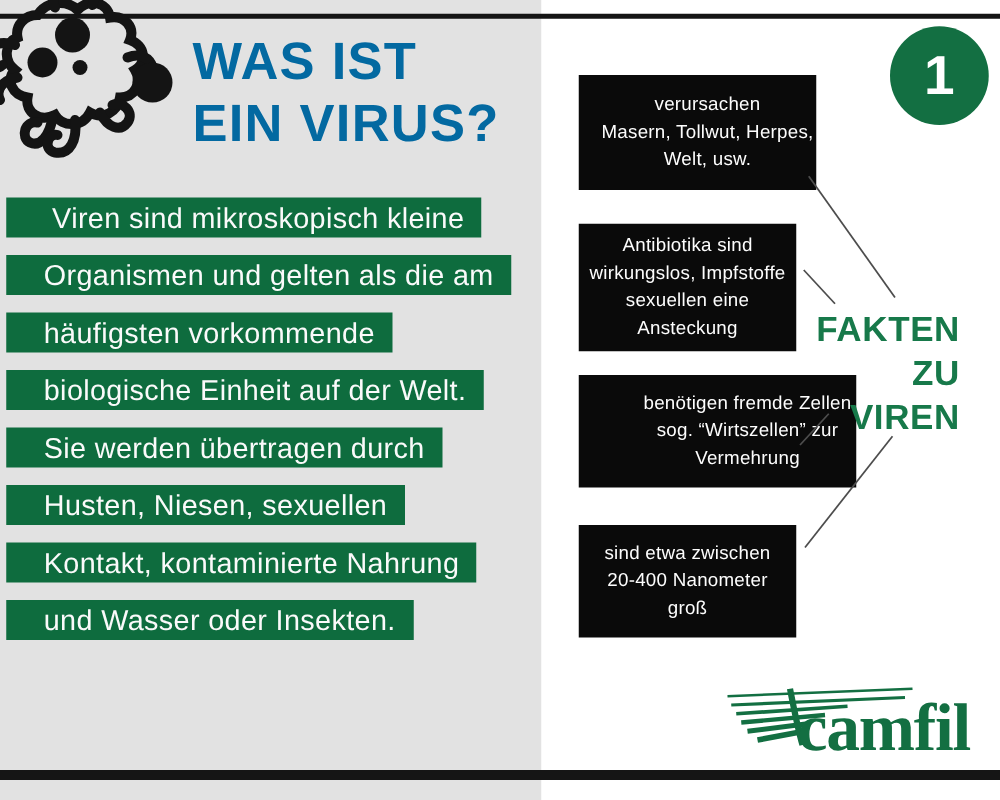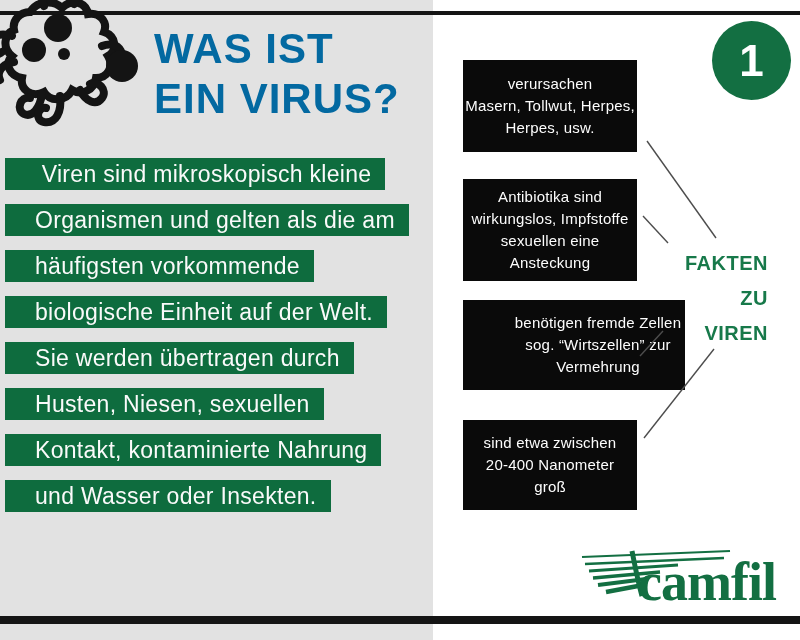--- a/index.html
+++ b/index.html
@@ -30,28 +30,28 @@
     display:table; background:#0e6c3e; color:#fafafa;
     font-size:23px; height:32px; line-height:32px;
     padding:0 14px 0 30px; margin-bottom:14px;
     white-space:pre; letter-spacing:0.3px;
   }
   .fact-box {
     position:absolute; left:463px; width:174px; background:#0a0a0a;
     color:#fdfdfd; display:flex; flex-direction:column; justify-content:center;
     text-align:center; font-size:15px; line-height:22px; letter-spacing:0.2px;
   }
-  .fact-box-1 { top:60px;  height:92px; }
+  .fact-box-1 { top:60px;  height:92px;padding-left:16px; }
   .fact-box-2 { top:179px; height:102px; }
   .fact-box-3 { top:300px; height:90px;padding-left:48px; }
   .fact-box-4 { top:420px; height:90px; }
   .connectors { position:absolute; left:0; top:0; width:800px; height:640px; pointer-events:none; }
   .facts-heading {
     position:absolute; right:32px; top:246px; text-align:right;
-    color:#17794a; font-size:20px; font-weight:800; line-height:35px;
+    color:#17794a; font-size:28px; font-weight:800; line-height:35px;
     letter-spacing:0.5px;
   }
   .badge {
     position:absolute; left:712px; top:21px; width:79px; height:79px;
     border-radius:50%; background:#136f42; color:#ffffff;
     display:flex; align-items:center; justify-content:center;
     font-size:44px; font-weight:700;
   }
   .logo { position:absolute; left:580px; top:548px; }
   .logo-text {
@@ -100,21 +100,21 @@
     <div class="intro-line">biologische Einheit auf der Welt.</div>
     <div class="intro-line">Sie werden übertragen durch</div>
     <div class="intro-line">Husten, Niesen, sexuellen</div>
     <div class="intro-line">Kontakt, kontaminierte Nahrung</div>
     <div class="intro-line">und Wasser oder Insekten.</div>
   </div>
 
   <div class="fact-box fact-box-1">
     <div>verursachen</div>
     <div>Masern, Tollwut, Herpes,</div>
-    <div>Herpes, usw.</div>
+    <div>Welt, usw.</div>
   </div>
   <div class="fact-box fact-box-2">
     <div>Antibiotika sind</div>
     <div>wirkungslos, Impfstoffe</div>
     <div>sexuellen eine</div>
     <div>Ansteckung</div>
   </div>
   <div class="fact-box fact-box-3">
     <div>benötigen fremde Zellen</div>
     <div>sog. “Wirtszellen” zur</div>

